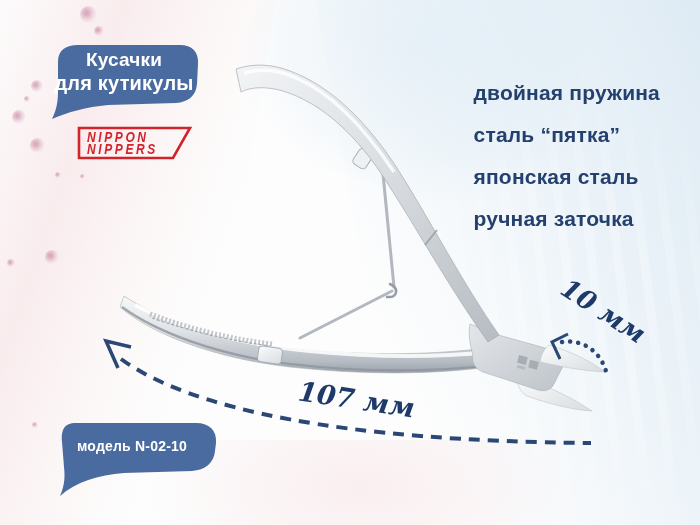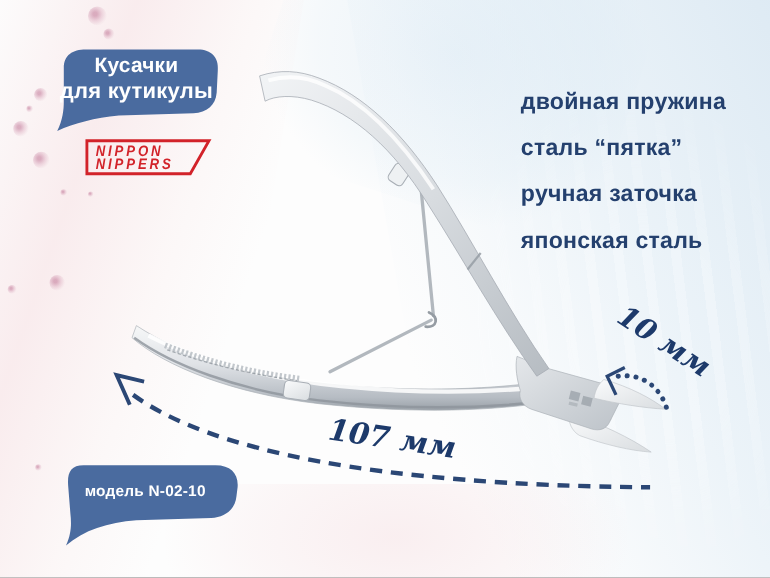--- a/index.html
+++ b/index.html
@@ -188,22 +188,22 @@
     <svg width="124" height="40" viewBox="0 0 124 40">
       <path d="M 3,3 L 114,3 L 97,33 L 3,33 Z" fill="none" stroke="#d2232a" stroke-width="2.6"></path>
     </svg>
     <div class="l logo-l1">NIPPON</div>
     <div class="l logo-l2">NIPPERS</div>
   </div>
 
   <div class="features">
     <div class="feature">двойная пружина</div>
     <div class="feature">сталь “пятка”</div>
+    <div class="feature">японская сталь</div>
     <div class="feature">ручная заточка</div>
-    <div class="feature">японская сталь</div>
   </div>
 
   <div class="badge" style="left:36px;top:420px;width:200px;height:90px;">
     <svg width="200" height="90" viewBox="0 0 200 90">
       <path d="M 40,3 L 160,3 C 174,3 181,11 180,23 L 179,31 C 178,43 169,50 156,51
                L 88,53 C 62,55 40,62 24,76 C 29,65 29,56 28,47 L 26,22 C 25,10 28,3 40,3 Z" fill="#4a6b9f"></path>
     </svg>
     <div class="t model-line">модель N-02-10</div>
   </div>
 

